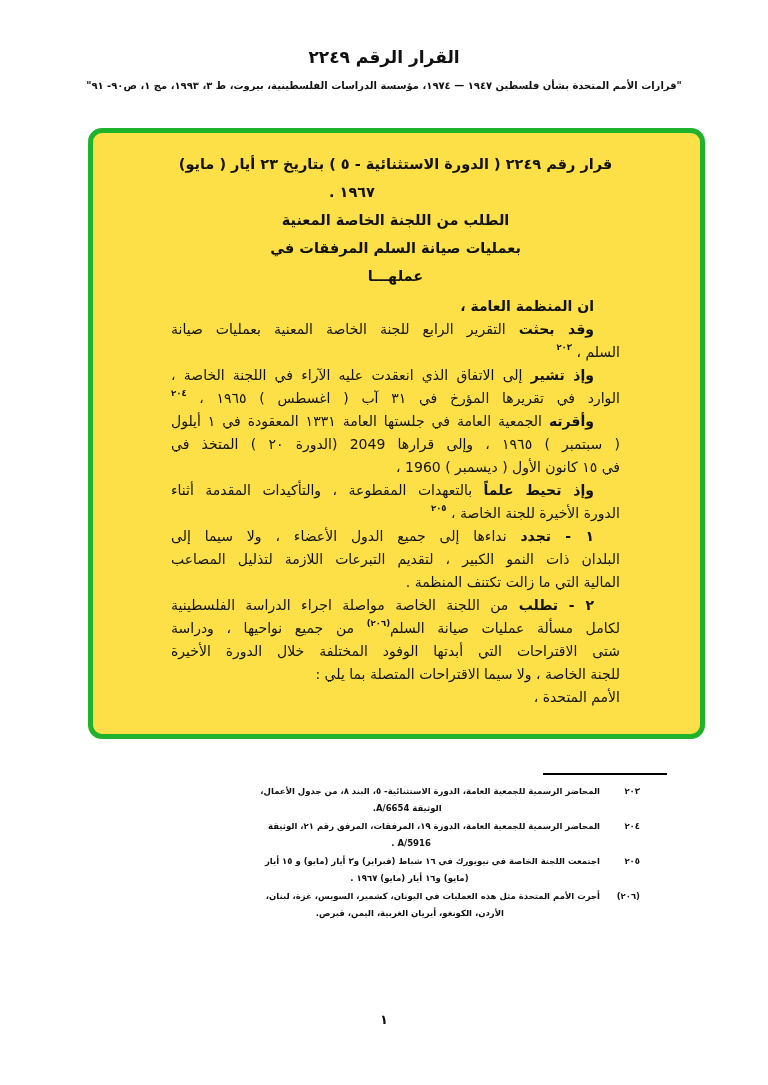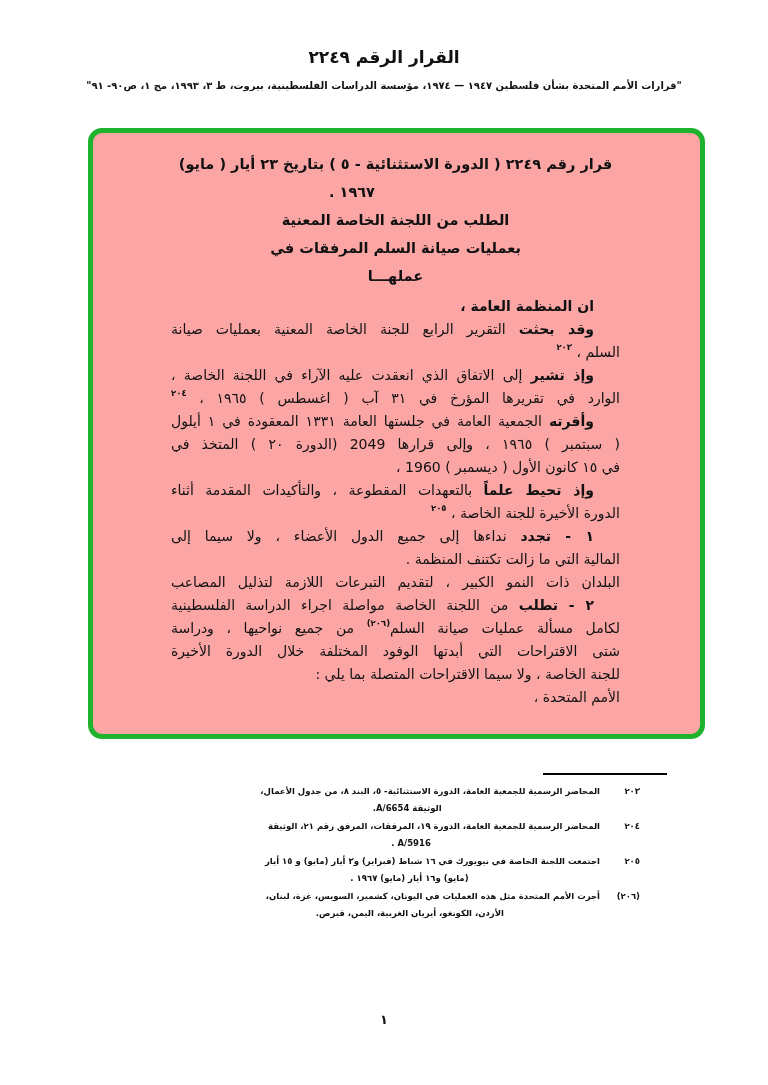--- a/index.html
+++ b/index.html
@@ -19,21 +19,21 @@
   .doc-subtitle{
     position:absolute;top:80px;left:4px;right:4px;
     text-align:center;font-weight:bold;font-size:10px;
     white-space:nowrap;
   }
 
   
   .green-box{
     position:absolute;left:88px;top:128px;width:617px;height:611px;
     box-sizing:border-box;border:5px solid #1eb22d;border-radius:14px;
-    background:#fca5a5;
+    background:#fde047;
   }
 
   .res-heading{
     margin:17px 80px 0 78px;
     font-weight:bold;font-size:14.5px;line-height:28px;
   }
   .h-center{text-align:center;}
   .h-center-right{text-align:left;padding-left:158px;}
 
   .body-text{
@@ -92,22 +92,22 @@
         <div class="line justify indent1"><span class="b">وقد بحثت</span><span> التقرير الرابع للجنة الخاصة المعنية بعمليات صيانة</span></div>
         <div class="line right"><span>السلم ، </span><sup>٢٠٣</sup></div>
         <div class="line justify indent1"><span class="b">وإذ تشير</span><span> إلى الاتفاق الذي انعقدت عليه الآراء في اللجنة الخاصة ،</span></div>
         <div class="line justify"><span>الوارد في تقريرها المؤرخ في ٣١ آب ( اغسطس ) ١٩٦٥ ، </span><sup>٢٠٤</sup></div>
         <div class="line justify indent1"><span class="b">وأقرته</span><span> الجمعية العامة في جلستها العامة ١٣٣١ المعقودة في ١ أيلول</span></div>
         <div class="line justify"><span>( سبتمبر ) ١٩٦٥ ، وإلى قرارها 2049 (الدورة ٢٠ ) المتخذ في</span></div>
         <div class="line right"><span>في ١٥ كانون الأول ( ديسمبر ) 1960 ،</span></div>
         <div class="line justify indent1"><span class="b">وإذ تحيط علماً</span><span> بالتعهدات المقطوعة ، والتأكيدات المقدمة أثناء</span></div>
         <div class="line right"><span>الدورة الأخيرة للجنة الخاصة ، </span><sup>٢٠٥</sup></div>
         <div class="line justify indent1"><span class="b">١ - تجدد</span><span> نداءها إلى جميع الدول الأعضاء ، ولا سيما إلى</span></div>
+        <div class="line justify"><span>البلدان ذات النمو الكبير ، لتقديم التبرعات اللازمة لتذليل المصاعب</span></div>
         <div class="line right"><span>المالية التي ما زالت تكتنف المنظمة .</span></div>
-        <div class="line justify"><span>البلدان ذات النمو الكبير ، لتقديم التبرعات اللازمة لتذليل المصاعب</span></div>
         <div class="line justify indent1"><span class="b">٢ - تطلب</span><span> من اللجنة الخاصة مواصلة اجراء الدراسة الفلسطينية</span></div>
         <div class="line justify"><span>لكامل مسألة عمليات صيانة السلم</span><sup>(٢٠٦)</sup><span> من جميع نواحيها ، ودراسة</span></div>
         <div class="line justify"><span>شتى الاقتراحات التي أبدتها الوفود المختلفة خلال الدورة الأخيرة</span></div>
         <div class="line right"><span>للجنة الخاصة ، ولا سيما الاقتراحات المتصلة بما يلي :</span></div>
         <div class="line right"><span>الأمم المتحدة ،</span></div>
       </div>
 
     <div class="footnote-sep"></div>
 
     <div class="footnotes">

